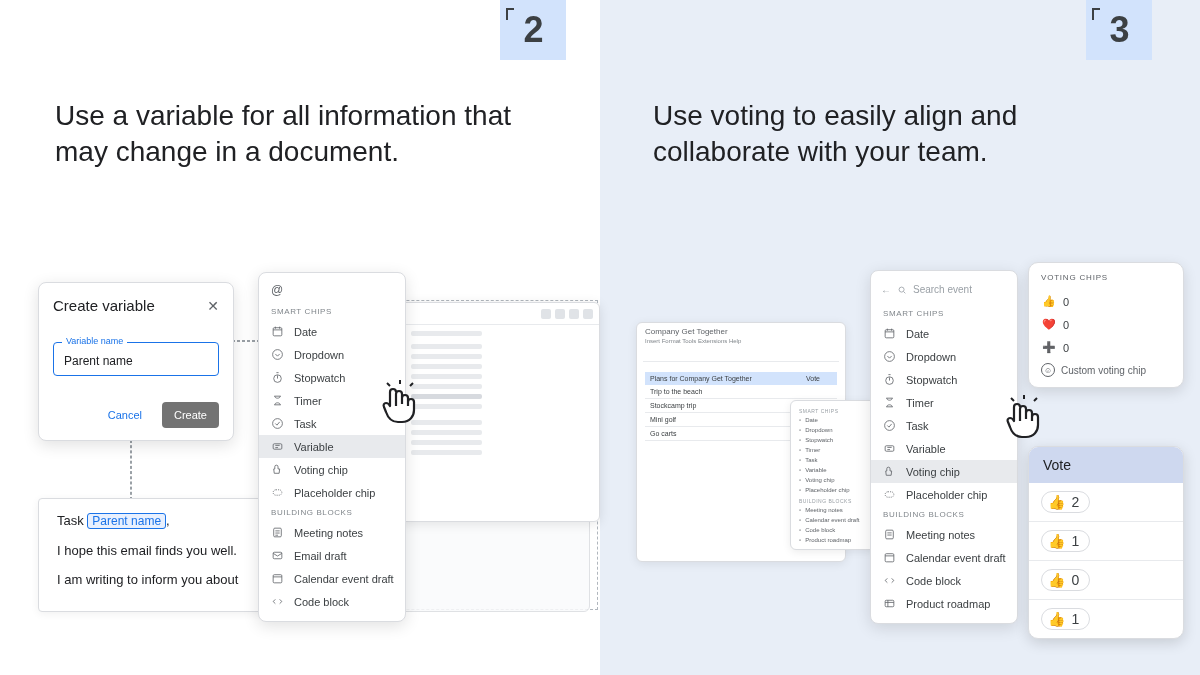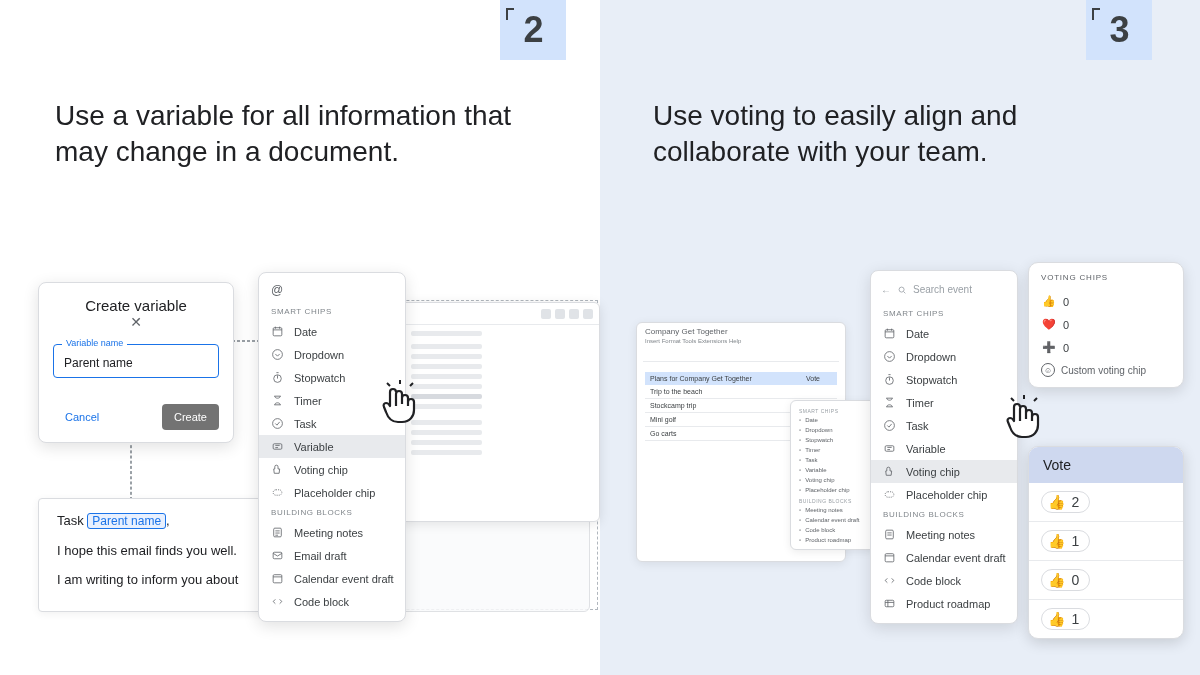--- a/index.html
+++ b/index.html
@@ -9,27 +9,27 @@
   .panel-right { left: 600px; width: 600px; background: #e8eef7; }
   .step-badge { position: absolute; top: 0; width: 66px; height: 60px; background: #d2e3fc; display: flex; align-items: center; justify-content: center; }
   .step-badge-left { left: 500px; }
   .step-badge-right { left: 486px; }
   .step-badge .flag { position: absolute; left: 6px; top: 8px; width: 8px; height: 12px; border-top: 2px solid #3c4043; border-left: 2px solid #3c4043; }
   .step-badge .num { font-size: 36px; font-weight: 600; color: #3c4043; font-family: Arial, sans-serif; letter-spacing: -1px; }
   .headline { position: absolute; top: 98px; left: 42px; width: 470px; font-size: 28px; font-weight: 400; color: #202124; line-height: 1.3; margin-left: 13px; }
 
   
   .dialog { position: absolute; left: 38px; top: 282px; width: 196px; background:#fff; border:1px solid #dadce0; border-radius:8px; box-shadow:0 4px 16px rgba(0,0,0,0.12); padding:14px 14px 12px; }
-  .dialog-head { display:flex; justify-content:space-between; align-items:center; margin-bottom:14px;flex-direction:column;}
+  .dialog-head { display:flex; justify-content:space-between; align-items:center; margin-bottom:28px;}
   .dialog-title { font-size:15px; color:#202124; }
   .dialog-close { font-size:14px; color:#5f6368; cursor:pointer; }
   .text-field { border:1.5px solid #1a73e8; border-radius:4px; padding:8px 10px 6px; position:relative; margin-bottom:26px;}
   .text-field .legend { position:absolute; top:-7px; left:8px; background:#fff; padding:0 4px; font-size:9px; color:#1a73e8;}
   .text-field .value { font-size:12px; color:#202124; }
-  .dialog-actions { display:flex; justify-content:space-between; gap:8px; }
+  .dialog-actions { display:flex; justify-content:flex-end; gap:8px; }
   .btn { border:none; border-radius:4px; font-size:11px; padding:7px 12px; cursor:pointer; }
   .btn-text { background:transparent; color:#1a73e8; }
   .btn-fill { background:#737373; color:#fff; }
 
   .email-preview { position:absolute; left:38px; top:498px; width:248px; background:#fff; border:1px solid #dadce0; border-radius:4px; padding:14px 14px 10px 18px; box-shadow:0 2px 8px rgba(0,0,0,0.06); overflow:hidden;}
   .email-preview .line { font-size:13px; color:#202124; margin-bottom:14px; white-space:nowrap;}
   .chip-var { display:inline-block; border:1px solid #1a73e8; background:#e8f0fe; border-radius:3px; padding:0 4px; color:#1a73e8; font-size:12px;}
 
   .menu-panel { position:absolute; background:#fff; border:1px solid #dadce0; border-radius:8px; box-shadow:0 4px 16px rgba(0,0,0,0.12); font-size:11px; color:#3c4043; }
   .menu-left { left:258px; top:272px; width:148px; padding:10px 0 8px; z-index:3; }

